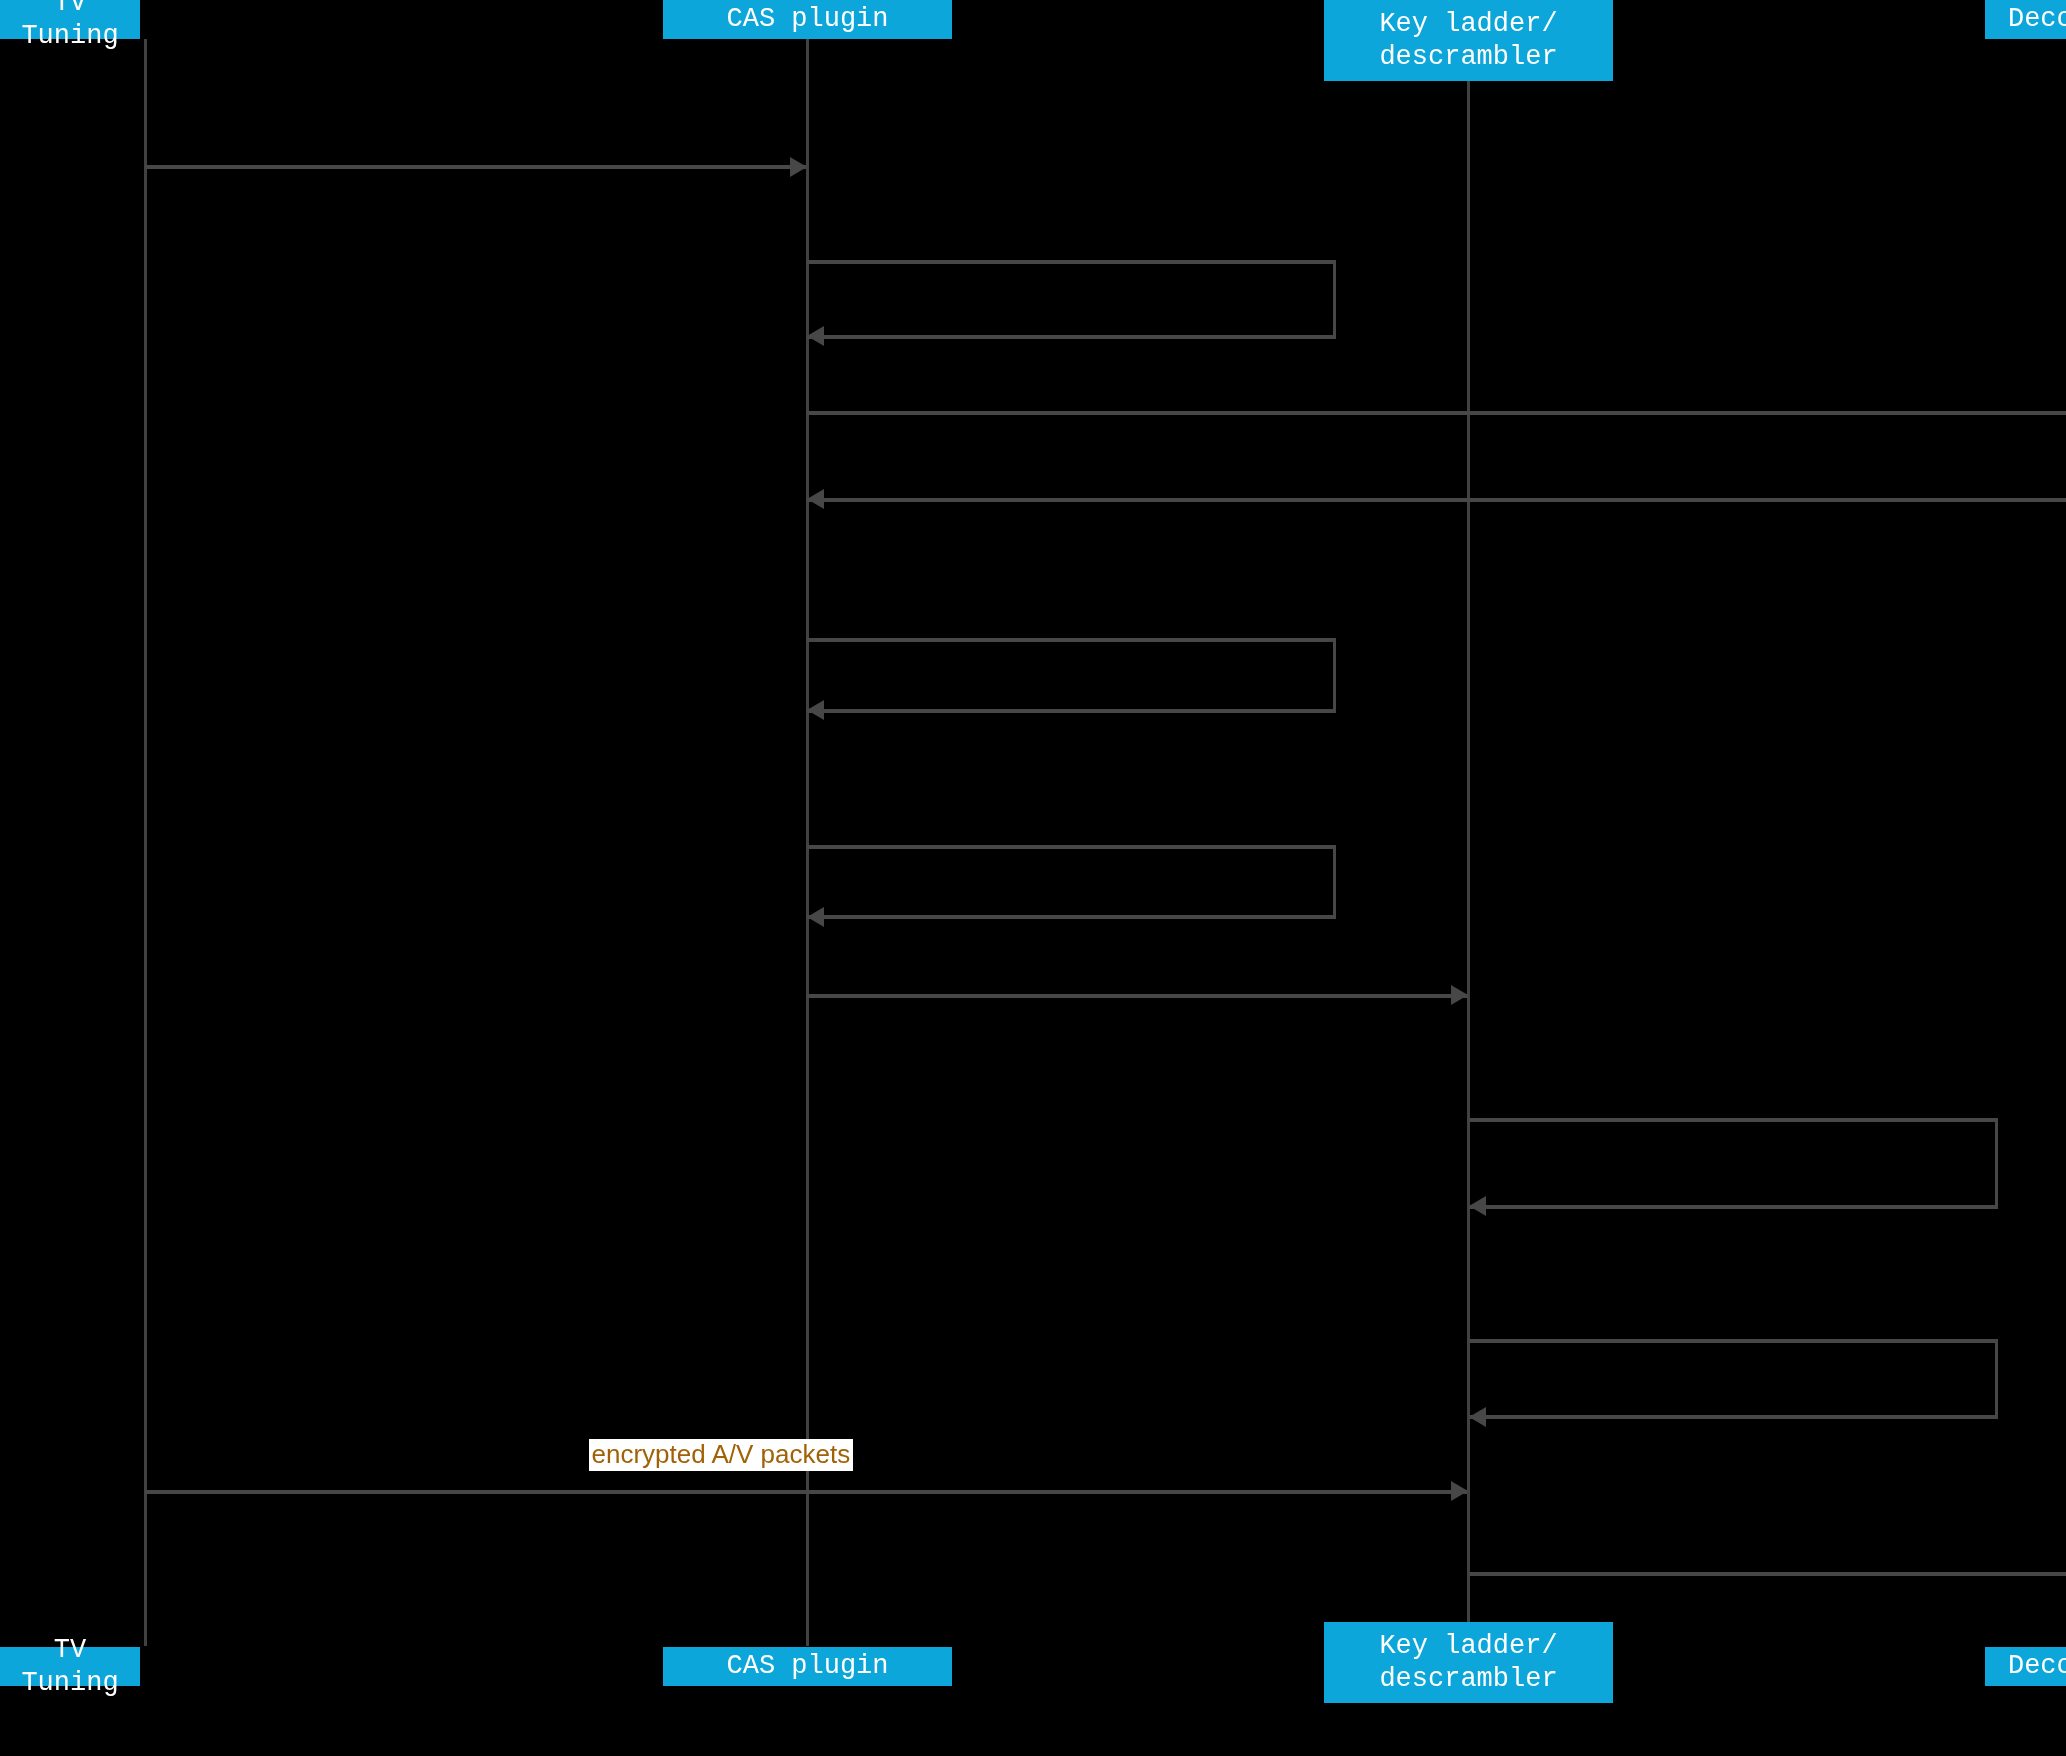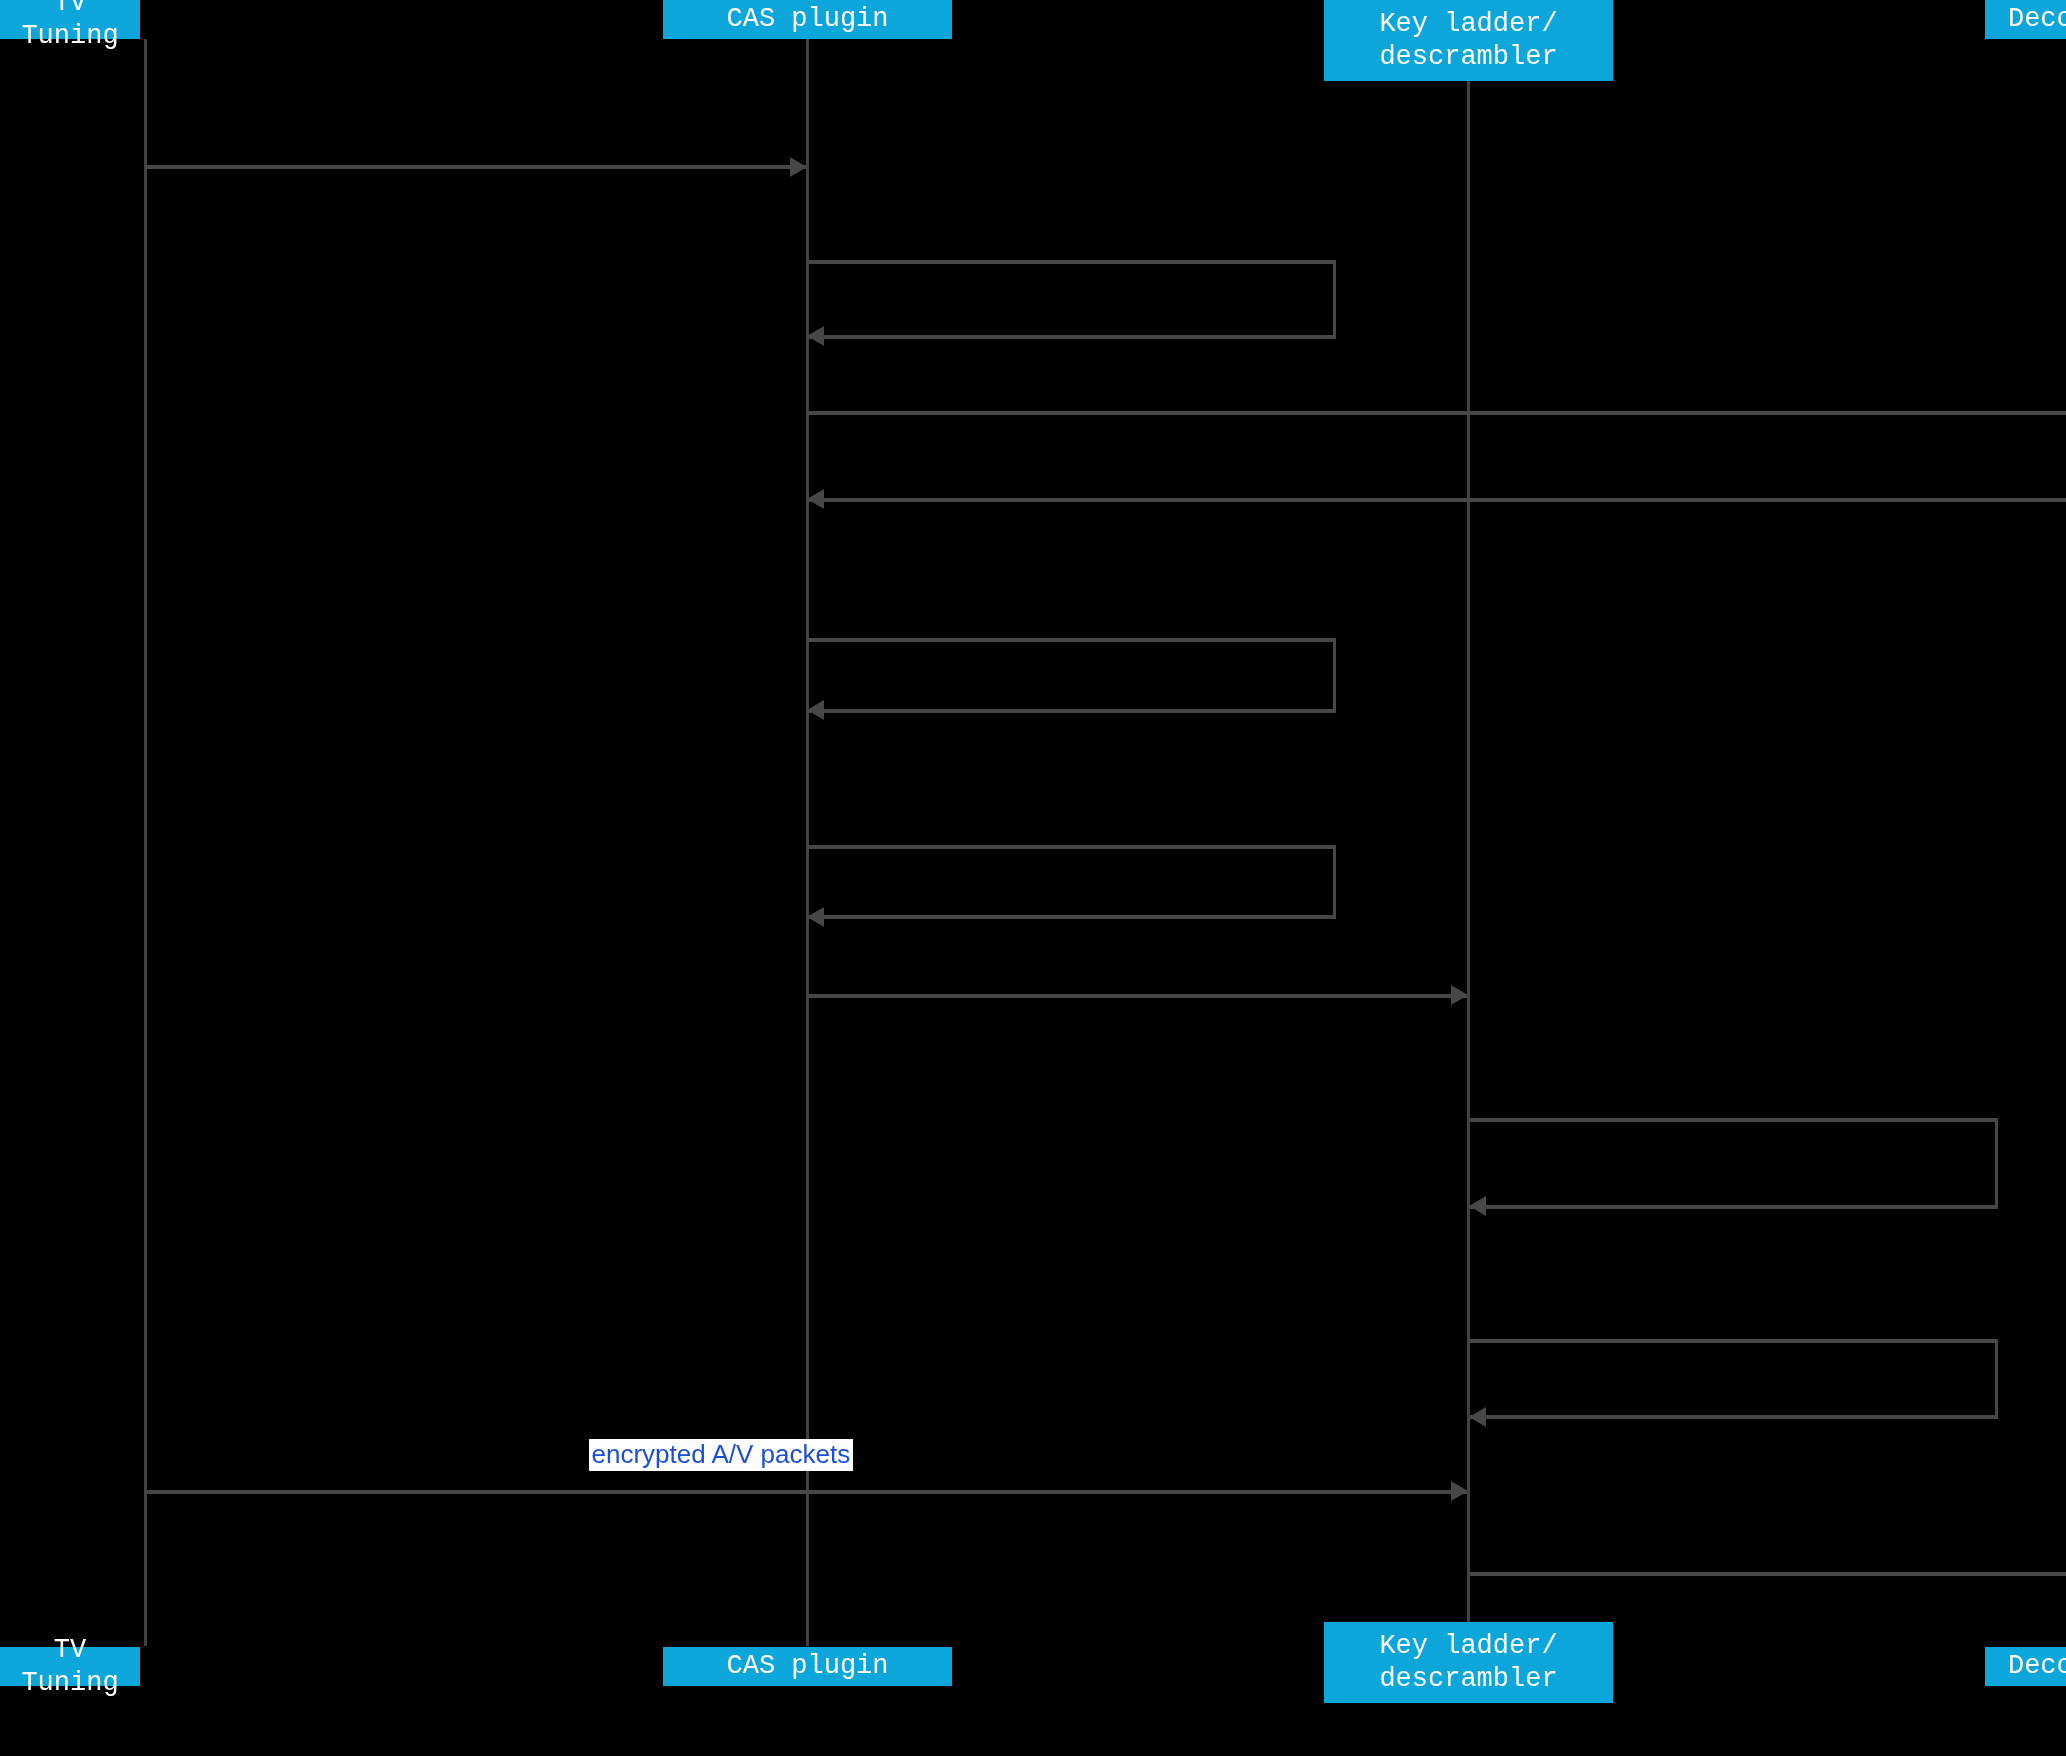--- a/index.html
+++ b/index.html
@@ -57,21 +57,21 @@
     border-left: 17.4px solid #474747;
   }
   .arrow-left {
     border-top: 10.7px solid transparent;
     border-bottom: 10.7px solid transparent;
     border-right: 17.4px solid #474747;
   }
   .msg-label {
     position: absolute;
     background: #FFFFFF;
-    color: #1d4ed8;
+    color: #a16207;
     font-size: 26px;
     font-family: "Liberation Sans", sans-serif;
     line-height: 1.1;
     padding: 0.8px 2.5px 2.5px 2.5px;
     white-space: nowrap;
   }
 </style>
 </head>
 <body>
 

